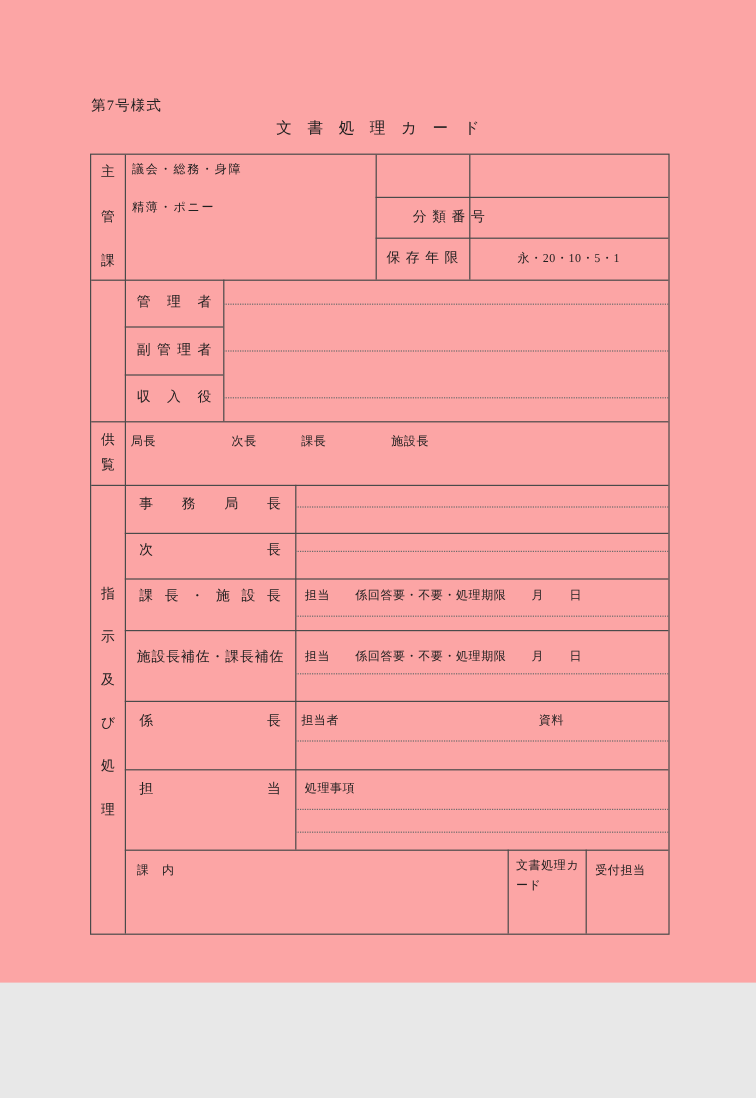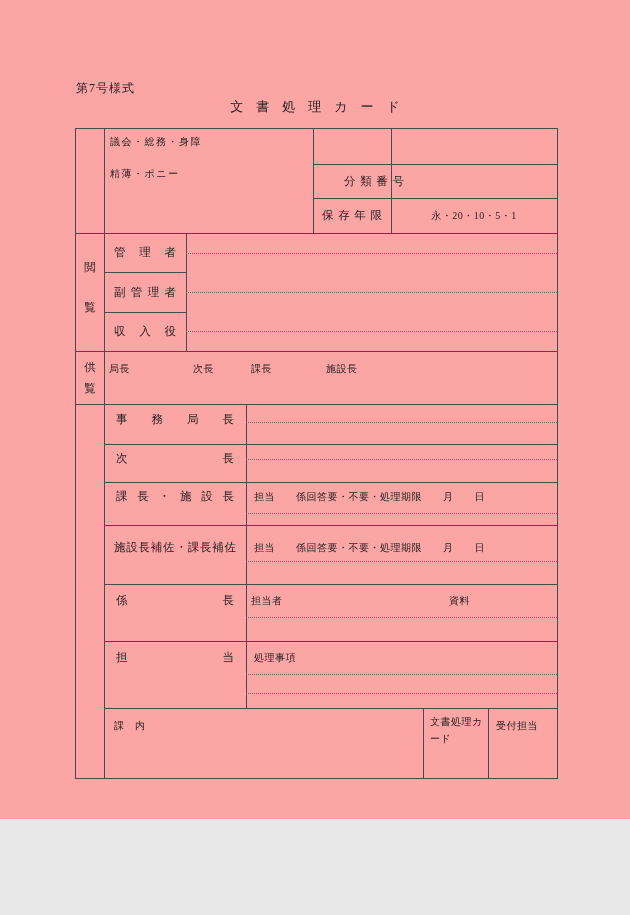--- a/index.html
+++ b/index.html
@@ -68,25 +68,28 @@
     <i class="dl" style="top:163px;left:110px;width:371px;"></i>
     <i class="dl" style="top:202px;left:110px;width:371px;"></i>
     <i class="dl" style="top:293px;left:170px;width:311px;"></i>
     <i class="dl" style="top:330px;left:170px;width:311px;"></i>
     <i class="dl" style="top:384px;left:170px;width:311px;"></i>
     <i class="dl" style="top:432px;left:170px;width:311px;"></i>
     <i class="dl" style="top:488px;left:170px;width:311px;"></i>
     <i class="dl" style="top:545px;left:170px;width:311px;"></i>
     <i class="dl" style="top:564px;left:170px;width:311px;"></i>
 
-    <div class="vcell" style="left:0;top:104px;width:28px;height:118px;padding-bottom:10px;box-sizing:border-box;">
-      <span class="vtxt" style="line-height:40px;">閲覧</span>
+    <div class="vcell" style="left:0;top:0;width:28px;height:104px;">
+      <span class="vtxt" style="line-height:37px;">主管課</span>
     </div>
     <div class="vcell" style="left:0;top:222px;width:28px;height:53px;">
       <span class="vtxt" style="line-height:21px;">供覧</span>
+    </div>
+    <div class="vcell" style="left:0;top:275px;width:28px;height:374px;padding-bottom:12px;box-sizing:border-box;">
+      <span class="vtxt" style="line-height:36px;">指示及び処理</span>
     </div>
 
     <div class="t" style="left:34px;top:5px;letter-spacing:1.5px;">議会・総務・身障</div>
     <div class="t" style="left:34px;top:37px;letter-spacing:1.5px;">精薄・ポニー</div>
 
     <div class="jc" style="left:237px;top:35px;width:78px;height:34px;line-height:34px;padding:0 9px;margin-left:22px;">分類番号</div>
     <div class="jc" style="left:237px;top:69px;width:78px;height:35px;line-height:35px;padding:0 9px;">保存年限</div>
 
     <div class="t" style="left:315px;top:0;width:166px;height:35px;line-height:35px;text-align:center;"></div>
     <div class="t" style="left:315px;top:35px;width:166px;height:34px;line-height:34px;text-align:center;"></div>

